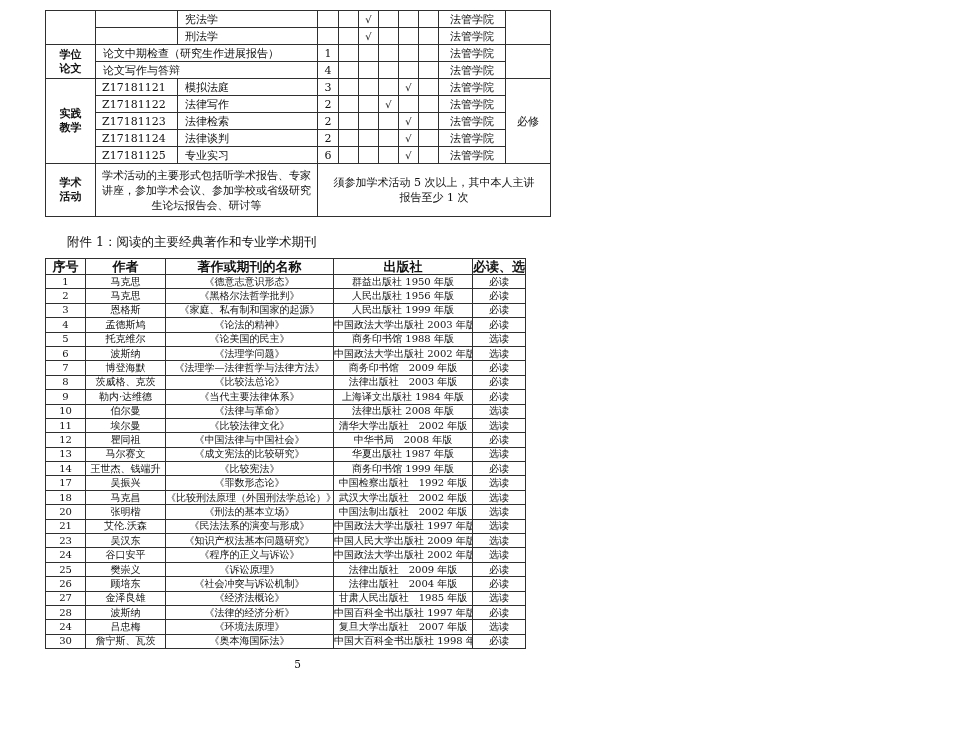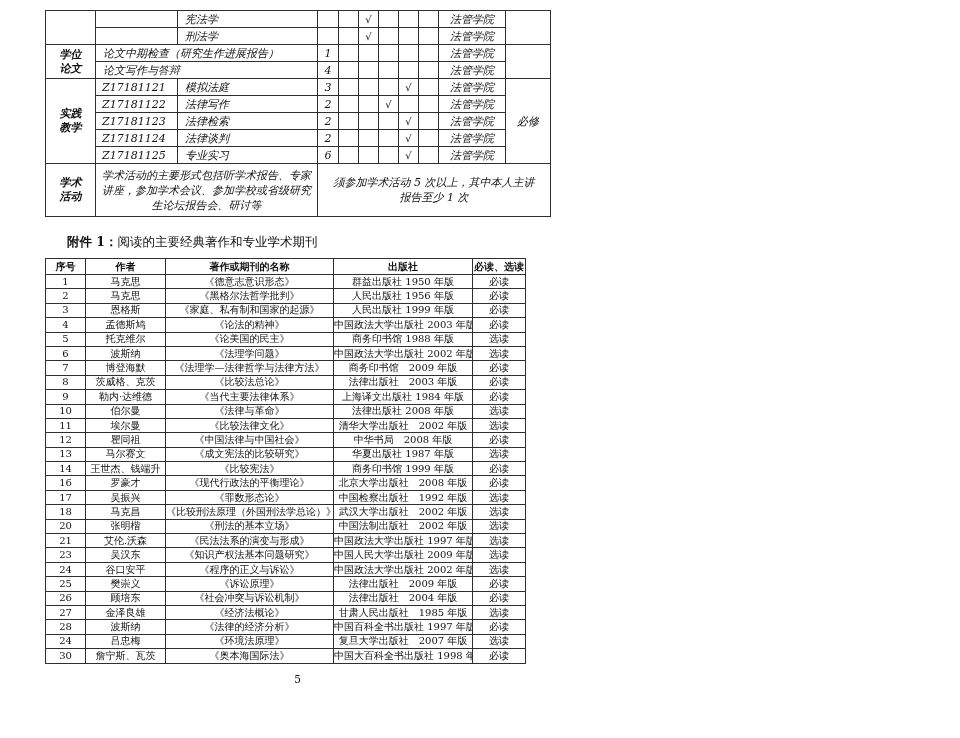--- a/index.html
+++ b/index.html
@@ -4,37 +4,37 @@
 <style>
   html,body{margin:0;padding:0;}
   body{
     width:960px;height:738px;background:#ffffff;position:relative;overflow:hidden;
     font-family:"DejaVu Serif","Liberation Serif",serif;color:#111;
   }
   .doc{position:absolute;left:45px;top:10px;width:560px;}
   table{border-collapse:collapse;table-layout:fixed;}
   td,th{border:1px solid #2f2f2f;font-size:11px;line-height:13px;padding:0;overflow:hidden;white-space:nowrap;text-align:center;vertical-align:middle;}
   
-  .plan{width:505px;font-style:italic;}
+  .plan{width:505px;}
   .plan tr{height:17px;}
   .plan td.lbl{font-weight:bold;}
   .plan td.lbl span{display:inline-block;width:26px;word-break:break-all;white-space:normal;line-height:14px;}
   .plan td.code{text-align:left;padding-left:6px;font-family:"DejaVu Serif","Liberation Serif",serif;}
   .plan td.cname{text-align:left;padding-left:7px;}
   .plan td.chk{font-size:10px;}
   .plan tr.acad{height:53px;}
   .plan td.desc{text-align:center;white-space:normal;padding:2px 5px;line-height:15px;}
   .plan td.reqt{white-space:normal;padding:0 14px;line-height:15px;}
   
   .att-head{margin:17px 0 7px 22px;font-size:12.5px;}
-  .att-head b{font-weight:bold;}
+  .att-head b{font-weight:normal;}
   
   .books{width:480px;}
   .books tr{height:14.4px;}
-  .books th{font-weight:bold;font-size:10px;height:15px;}
+  .books th{font-weight:bold;font-size:13px;height:15px;}
   .books td{font-size:10px;line-height:12px;}
   .pageno{width:505px;text-align:center;margin-top:9px;font-size:10.5px;}
 </style>
 </head>
 <body>
 
 <div class="doc">
 
   <table class="plan">
     <colgroup>
@@ -279,27 +279,20 @@
           <td>选读</td>
         </tr>
         <tr>
           <td>14</td>
           <td>王世杰、钱端升</td>
           <td>《比较宪法》</td>
           <td>商务印书馆 1999 年版</td>
           <td>必读</td>
         </tr>
         <tr>
-          <td>16</td>
-          <td>罗豪才</td>
-          <td>《现代行政法的平衡理论》</td>
-          <td>北京大学出版社　2008 年版</td>
-          <td>必读</td>
-        </tr>
-        <tr>
           <td>17</td>
           <td>吴振兴</td>
           <td>《罪数形态论》</td>
           <td>中国检察出版社　1992 年版</td>
           <td>选读</td>
         </tr>
         <tr>
           <td>18</td>
           <td>马克昌</td>
           <td>《比较刑法原理（外国刑法学总论）》</td>

